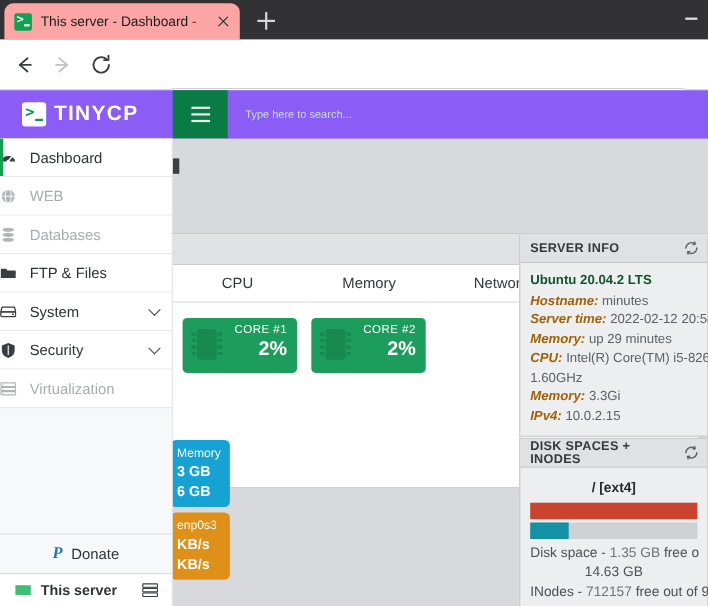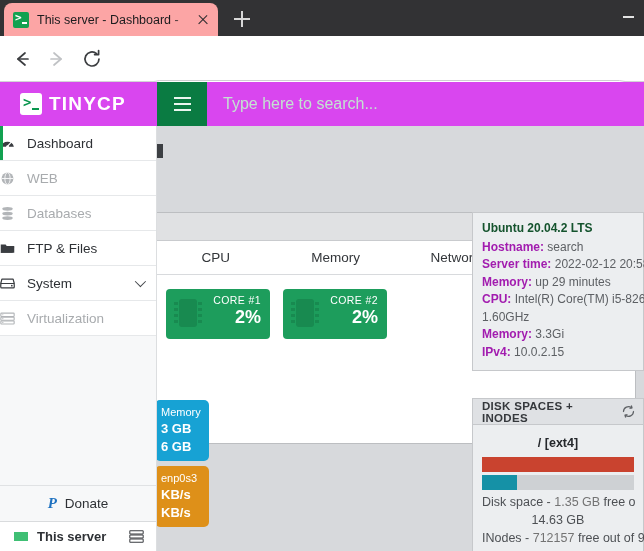--- a/index.html
+++ b/index.html
@@ -78,21 +78,21 @@
   }
   .url-text {
     flex: 1; font-size: 13.5px; color: #6c6c70; white-space: nowrap; overflow: hidden;
   }
   .url-text b { color: #111114; font-weight: bold; }
   .star { width: 17px; height: 17px; flex: none; cursor: pointer; }
 
   
   .app-header {
     position: absolute; left: 0; top: 82px; width: 644px; height: 48px;
-    background: #d946ef;
+    background: #8b5cf6;
   }
   .brand {
     position: absolute; left: 0; top: 0; width: 157px; height: 44px;
     display: flex; align-items: center; padding-left: 20px; gap: 7px;
   }
   .brand-mark {
     width: 22px; height: 22px; background: #fff; border-radius: 3px;
     position: relative; flex: none;
   }
   .brand-mark::before {
@@ -117,21 +117,21 @@
   }
   .hamburger::before { top: 15px; }
   .hamburger span    { top: 21px; }
   .hamburger::after  { top: 27px; }
   .searchbox {
     position: absolute; left: 207px; top: 0; right: 0; height: 44px;
     display: flex; align-items: center; padding-left: 16px;
   }
   .searchbox input {
     width: 100%; background: transparent; border: none; outline: none;
-    font-family: "Liberation Sans", sans-serif; font-size: 16px; color: #fff;
+    font-family: "Liberation Sans", sans-serif; font-size: 10px; color: #fff;
   }
   .searchbox input::placeholder { color: #c3e2d1; }
 
   
   .page-body {
     position: absolute; left: 0; top: 126px; width: 644px; height: 425px;
     background: #d7d9dc;
   }
 
   
@@ -213,21 +213,21 @@
   }
   .panel-title {
     flex: 1; font-size: 11.5px; font-weight: bold; color: #35383c; letter-spacing: .3px;
   }
   .refresh-icon { width: 15px; height: 15px; cursor: pointer; flex: none; }
   .panel-body { padding: 7px 9px 9px 9px; }
 
   .info-line {
     font-size: 12px; color: #5d6064; line-height: 17.5px; white-space: nowrap;
   }
-  .info-line b { color: #a21caf; }
+  .info-line b { color: #a16207; font-style: italic; }
   .info-line.distro { color: #14532d; font-weight: bold; margin-bottom: 1px; }
 
   .panel-server-info { top: 86px; }
   .panel-disk { top: 272px; }
 
   .disk-title {
     text-align: center; font-size: 12.5px; font-weight: bold; color: #25282c;
     margin: 4px 0 7px;
   }
   .bar-track { height: 15px; background: #ced1d4; margin-bottom: 3px; }
@@ -387,23 +387,32 @@
       <div class="mc-line">3 GB</div>
       <div class="mc-line">6 GB</div>
     </div>
     <div class="mini-card mc-net">
       <div class="mc-title">enp0s3</div>
       <div class="mc-line">KB/s</div>
       <div class="mc-line">KB/s</div>
     </div>
 
     <div class="panel panel-server-info">
+      <div class="panel-head">
+        <div class="panel-title">SERVER INFO</div>
+        <svg class="refresh-icon" viewBox="0 0 18 18">
+          <path d="M15 9 A6 6 0 0 1 5.4 13.6" fill="none" stroke="#5e6165" stroke-width="1.5" stroke-linecap="round"></path>
+          <path d="M3 9 A6 6 0 0 1 12.6 4.4" fill="none" stroke="#5e6165" stroke-width="1.5" stroke-linecap="round"></path>
+          <path d="M12.4 1.8 L13.2 4.8 L10.2 5.2" fill="none" stroke="#5e6165" stroke-width="1.5" stroke-linejoin="round"></path>
+          <path d="M5.6 16.2 L4.8 13.2 L7.8 12.8" fill="none" stroke="#5e6165" stroke-width="1.5" stroke-linejoin="round"></path>
+        </svg>
+      </div>
       <div class="panel-body">
         <div class="info-line distro">Ubuntu 20.04.2 LTS</div>
-        <div class="info-line"><b>Hostname:</b> <span>search</span></div>
+        <div class="info-line"><b>Hostname:</b> <span>minutes</span></div>
         <div class="info-line"><b>Server time:</b> <span>2022-02-12 20:58</span></div>
         <div class="info-line"><b>Memory:</b> <span>up 29 minutes</span></div>
         <div class="info-line"><b>CPU:</b> <span>Intel(R) Core(TM) i5-8265U</span></div>
         <div class="info-line">1.60GHz</div>
         <div class="info-line"><b>Memory:</b> <span>3.3Gi</span></div>
         <div class="info-line"><b>IPv4:</b> <span>10.0.2.15</span></div>
       </div>
     </div>
 
     <div class="panel panel-disk">
@@ -473,20 +482,28 @@
     <div class="side-item">
       <svg class="side-icon" viewBox="0 0 16 16">
         <path d="M2 3.4 H14 L15.2 8 H0.8 Z" fill="none" stroke="currentColor" stroke-width="1.3" stroke-linejoin="round"></path>
         <rect x="0.8" y="8" width="14.4" height="4.6" rx="1" fill="none" stroke="currentColor" stroke-width="1.3"></rect>
         <circle cx="12.6" cy="10.3" r="0.9" fill="currentColor"></circle>
       </svg>
       <span>System</span>
       <i class="side-caret"></i>
     </div>
 
+    <div class="side-item">
+      <svg class="side-icon" viewBox="0 0 16 16">
+        <path d="M8 0.9 L14.2 3.3 V8.2 C14.2 11.8 11.5 14.2 8 15.3 C4.5 14.2 1.8 11.8 1.8 8.2 V3.3 Z" fill="currentColor"></path>
+        <path d="M8 3.4 V12.6" stroke="#f7f8f9" stroke-width="1.1"></path>
+      </svg>
+      <span>Security</span>
+      <i class="side-caret"></i>
+    </div>
 
     <div class="side-item muted">
       <svg class="side-icon" viewBox="0 0 16 16">
         <rect x="0.9" y="2.2" width="14.2" height="3.6" rx="0.7" fill="none" stroke="currentColor" stroke-width="1.2"></rect>
         <rect x="0.9" y="6.6" width="14.2" height="3.2" rx="0.7" fill="none" stroke="currentColor" stroke-width="1.2"></rect>
         <rect x="0.9" y="10.6" width="14.2" height="3.2" rx="0.7" fill="none" stroke="currentColor" stroke-width="1.2"></rect>
         <circle cx="3" cy="4" r="0.65" fill="currentColor"></circle>
         <circle cx="3" cy="8.2" r="0.65" fill="currentColor"></circle>
         <circle cx="3" cy="12.2" r="0.65" fill="currentColor"></circle>
       </svg>

